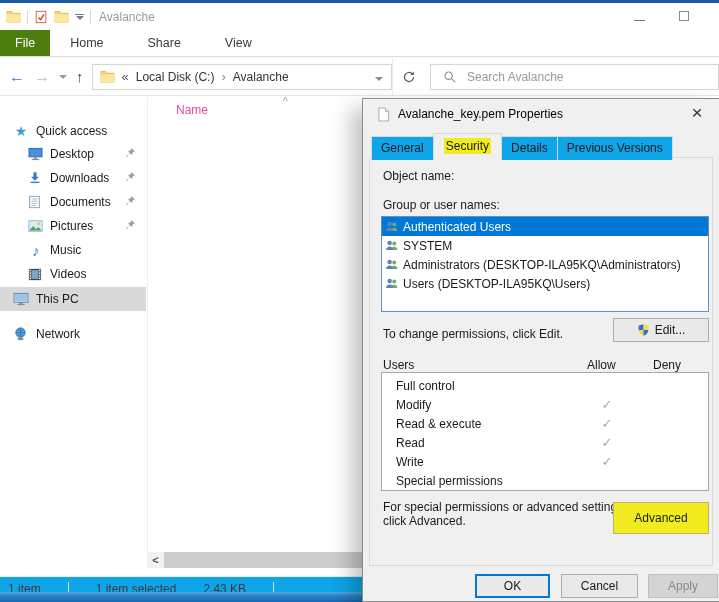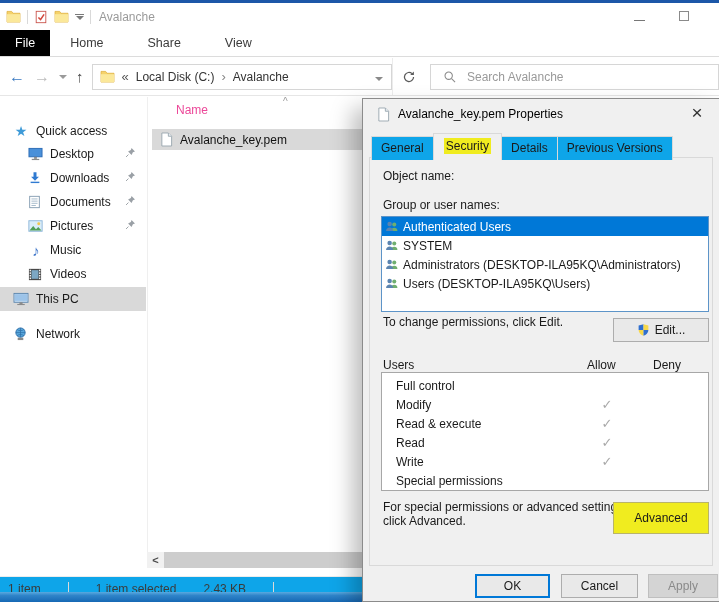--- a/index.html
+++ b/index.html
@@ -15,21 +15,21 @@
   .caption-btns { position:absolute; right:30px; top:0; height:27px; display:flex; gap:34px; align-items:center; }
   .min-glyph { width:11px; height:1px; background:#777; display:inline-block; }
   .max-glyph { width:10px; height:10px; border:1px solid #8a8a8a; display:inline-block; }
   .dd-caret { width:0; height:0; border-left:4px solid transparent; border-right:4px solid transparent; border-top:4px solid #7a7a7a; display:inline-block; }
   .qat-dd { display:flex; flex-direction:column; align-items:center; gap:1px; }
   .qat-dd .bar { width:9px; height:1px; background:#7a7a7a; }
 
   
   #ribbon { position:absolute; left:0; top:30px; width:719px; height:27px; background:#fff; border-bottom:1px solid #dcdcdc; display:flex; align-items:stretch; }
   .rtab { display:flex; align-items:center; padding:0 14px; font-size:12.5px; color:#3b3b3b; }
-  .rtab.file { background:#000000; color:#fff; padding:0 15px; margin-right:6px; }
+  .rtab.file { background:#4d7c0f; color:#fff; padding:0 15px; margin-right:6px; }
   .rtab.gap { margin-right:16px; }
 
   
   #navrow { position:absolute; left:0; top:58px; width:719px; height:38px; background:#fff; border-bottom:1px solid #e6e6e6; display:flex; align-items:center; }
   .navicons { display:flex; align-items:center; gap:9px; padding:0 8px 0 9px; }
   .arr { font-size:16px; line-height:1; }
   .arr.back { color:#3a7ac2; }
   .arr.fwd { color:#bcbcbc; }
   .arr.up { color:#4a4a4a; font-size:15px; }
   #addressbox { width:315px; height:26px; border:1px solid #d6d6d6; display:flex; align-items:center; background:#fff; }
@@ -297,29 +297,20 @@
             <path d="M3 6h10M8 1v10M4.5 2.8c2 1.5 5 1.5 7 0M4.5 9.2c2-1.5 5-1.5 7 0" stroke="#2f6fa8" fill="none" stroke-width="0.8"></path>
             <rect x="5" y="11.5" width="6" height="2.5" fill="#8a8a8a"></rect>
           </svg>
       </span>
       <span class="lbl">Network</span>
     </div>
   </div>
 
   <div id="sortmark">^</div>
   <div id="filehead">Name</div>
-  <div id="filerow">
-    <span class="ic">
-      <svg width="13" height="15" viewBox="0 0 14 16">
-          <path d="M2 1h7l3.5 3.5V15H2z" fill="#fff" stroke="#9aa7b0"></path>
-          <path d="M9 1v3.5h3.5" fill="#e8eef2" stroke="#9aa7b0"></path>
-        </svg>
-    </span>
-    <span class="nm">Avalanche_key.pem</span>
-  </div>
 
   <div id="hscroll">
     <span class="sbtn">&lt;</span>
     <span class="thumb"></span>
   </div>
 
   <div id="statusbar">
     <span class="s1">1 item</span>
     <span class="sdiv"></span>
     <span>1 item selected</span>
@@ -395,21 +386,21 @@
               <circle cx="10.6" cy="4.8" r="2.3" fill="#6fae6f"></circle>
               <path d="M6.9 12c0-2.2 1.7-3.6 3.7-3.6s3.6 1.4 3.6 3.6z" fill="#6fae6f"></path>
               <circle cx="5.3" cy="4.2" r="2.6" fill="#5b84b0"></circle>
               <path d="M1.2 12c0-2.4 1.9-4 4.1-4s4 1.6 4 4z" fill="#5b84b0"></path>
             </svg>
         </span>
         <span class="nm">Users (DESKTOP-ILA95KQ\Users)</span>
       </div>
     </div>
 
-    <span class="dlg-text" style="left:20px;top:216px">To change permissions, click Edit.</span>
+    <span class="dlg-text" style="left:20px;top:228px">To change permissions, click Edit.</span>
     <div class="win-btn" id="btn-edit">
       <span>
         <svg width="13" height="14" viewBox="0 0 16 16">
             <path d="M8 1L2 2.6V8h6z" fill="#2f6fd0"></path>
             <path d="M8 1l6 1.6V8H8z" fill="#f7d84a"></path>
             <path d="M2 8h6v7C5 14 2 11.7 2 8z" fill="#f7d84a"></path>
             <path d="M8 8h6c0 3.7-3 6-6 7z" fill="#2f6fd0"></path>
           </svg>
       </span>
       <span>Edit...</span>

